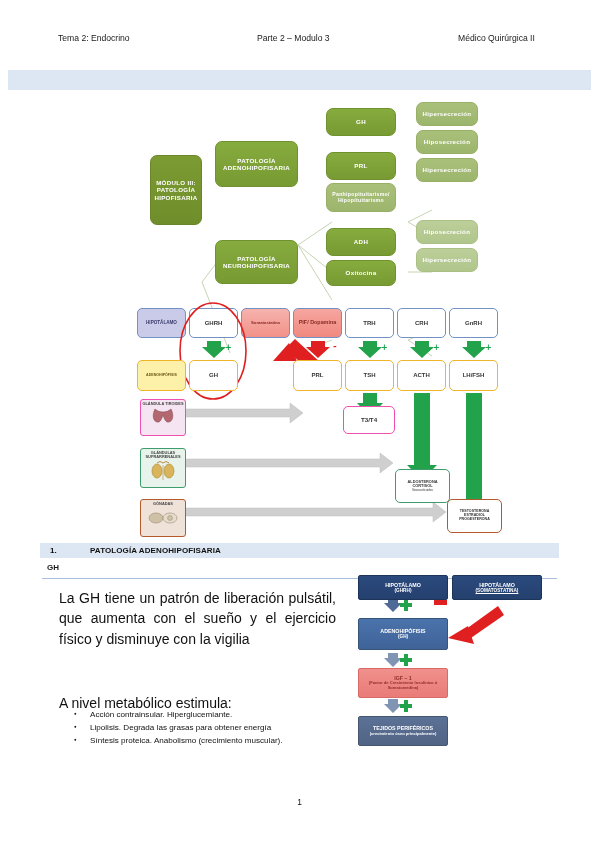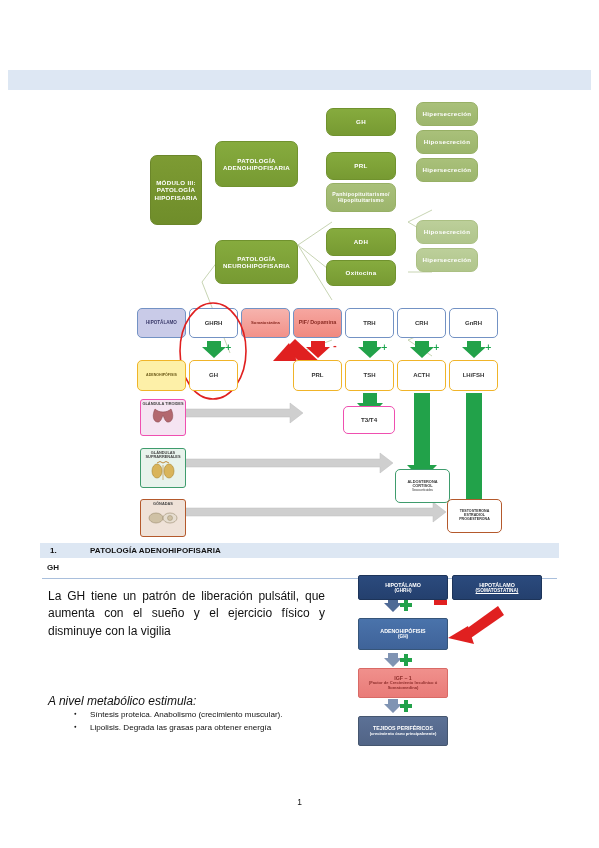--- a/index.html
+++ b/index.html
@@ -66,21 +66,21 @@
 
   
   .sechead{position:absolute;left:40px;top:543px;width:519px;height:15px;
            background:#dde7f3;}
   .sechead .num{position:absolute;left:10px;top:3px;font-size:8px;font-weight:bold;color:#111;}
   .sechead .txt{position:absolute;left:50px;top:3px;font-size:8px;font-weight:bold;
                 color:#111;letter-spacing:.1px;}
   .subhead{position:absolute;left:47px;top:563px;font-size:8px;font-weight:bold;color:#1a1a1a;}
   .subrule{position:absolute;left:42px;top:578px;width:515px;height:1px;background:#a9bfdc;}
 
-  .para{position:absolute;left:48px;width:277px;font-size:12px;color:#111;
+  .para{position:absolute;left:59px;width:277px;font-size:14px;color:#111;
         line-height:1.45;text-align:justify;}
   .para.b{font-weight:bold;}
   .bullets{position:absolute;left:60px;top:700px;width:275px;font-size:8.1px;color:#111;
            line-height:1.62;}
   .bullets li{margin-left:18px;}
   .bullets ul{margin:0;padding-left:14px;list-style:none;}
   .bullets li::before{content:"\25CF";font-size:4.4px;display:inline-block;
         width:16px;margin-left:-18px;vertical-align:2px;color:#111;}
 
   
@@ -96,20 +96,25 @@
   .u{text-decoration:underline;}
 
   .footer{position:absolute;left:0;top:797px;width:599px;text-align:center;
           font-size:8.4px;color:#111;}
 </style>
 </head>
 <body>
 
 <div class="page">
 
+  <div class="hdr">
+    <span class="left">Tema 2: Endocrino</span>
+    <span class="mid">Parte 2 – Modulo 3</span>
+    <span class="right">Médico Quirúrgica II</span>
+  </div>
 
   <div class="banner"></div>
 
   <div class="diagram" style="left:140px;top:100px;width:340px;height:190px;">
     <svg class="links" width="340" height="190">
       <g stroke="#b9c9a0" stroke-width="0.8" fill="none">
         <path d="M62,182 L90,145"></path>
         <path d="M62,182 L90,253"></path>
         <path d="M158,145 L192,122"></path>
         <path d="M158,145 L192,172"></path>
@@ -292,26 +297,27 @@
   </div>
 
   <div class="sechead">
     <span class="num">1.</span>
     <span class="txt">PATOLOGÍA ADENOHIPOFISARIA</span>
   </div>
   <div class="subhead">GH</div>
   <div class="subrule"></div>
 
   <div class="para" style="top:588px;">La GH tiene un patrón de liberación pulsátil, que aumenta con el sueño y el ejercicio físico y disminuye con la vigilia</div>
-  <div class="para" style="top:693px;font-style:italic;">A nivel metabólico estimula:</div>
+  <div class="para" style="top:693px;">A nivel metabólico estimula:</div>
 
   <div class="bullets" style="top:708px;">
     <ul>
+      <li>Acción contrainsular. Hiperglucemiante.</li>
+      <li>Lipolisis. Degrada las grasas para obtener energía</li>
       <li>Síntesis proteica. Anabolismo (crecimiento muscular).</li>
-      <li>Lipolisis. Degrada las grasas para obtener energía</li>
     </ul>
   </div>
 
   <div class="diagram" style="left:350px;top:570px;width:200px;height:190px;">
 
     <svg class="links" width="200" height="190">
 
       <g fill="#4f6a96">
         <path d="M38,28 h10 v5 h4 l-9,9 l-9,-9 h4 z"></path>
       </g>

